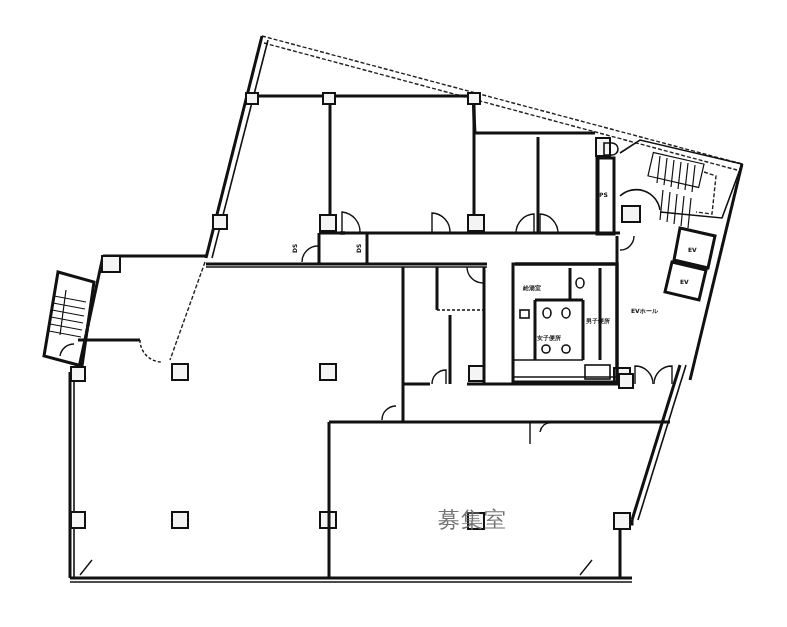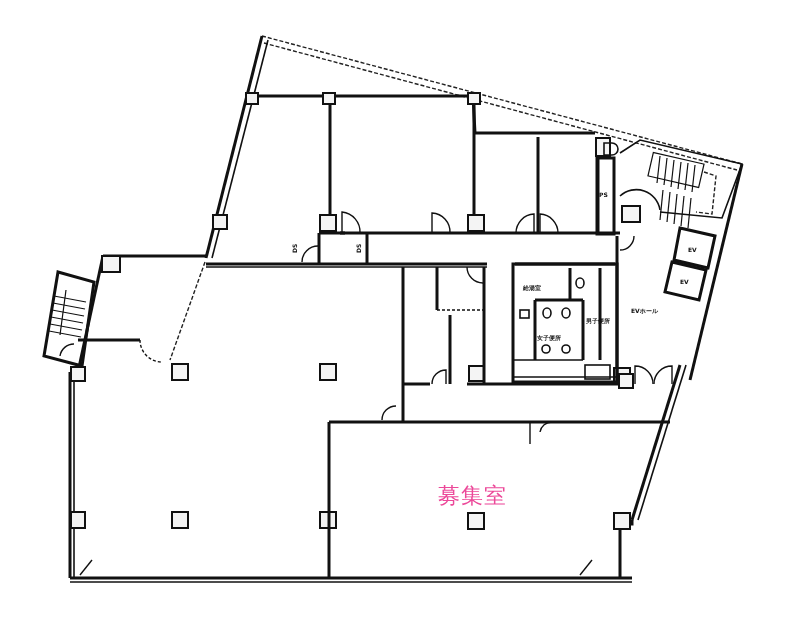--- a/index.html
+++ b/index.html
@@ -5,21 +5,21 @@
   html, body { margin: 0; padding: 0; background: #ffffff; }
   body { width: 787px; height: 627px; position: relative; overflow: hidden; font-family: "DejaVu Sans", sans-serif; }
   svg { position: absolute; left: 0; top: 0; }
   .wall { stroke: #111; stroke-width: 3; fill: none; stroke-linejoin: miter; }
   .thin { stroke: #111; stroke-width: 1.6; fill: none; }
   .dash { stroke: #222; stroke-width: 1.4; fill: none; stroke-dasharray: 4 2; }
   .col { fill: #f4f4f4; stroke: #111; stroke-width: 2; }
   .door { stroke: #111; stroke-width: 1.4; fill: none; }
   .stair { stroke: #111; stroke-width: 1.2; fill: none; }
   .lbl-small { font-size: 6px; fill: #111; font-family: "DejaVu Sans", sans-serif; font-weight: bold; }
-  .room-label { position: absolute; font-family: "DejaVu Sans", sans-serif; font-size: 22px; color: #ec4899; letter-spacing: 1px; }
+  .room-label { position: absolute; font-family: "DejaVu Sans", sans-serif; font-size: 22px; color: #737373; letter-spacing: 1px; margin-top: 24px; }
 </style>
 </head>
 <body>
 
 <svg width="787" height="627" viewBox="0 0 787 627" xmlns="http://www.w3.org/2000/svg">
 
   <g>
 
     <path class="dash" d="M262 36 L742 164"></path>
     <path class="dash" d="M264 43 L737 170"></path>

